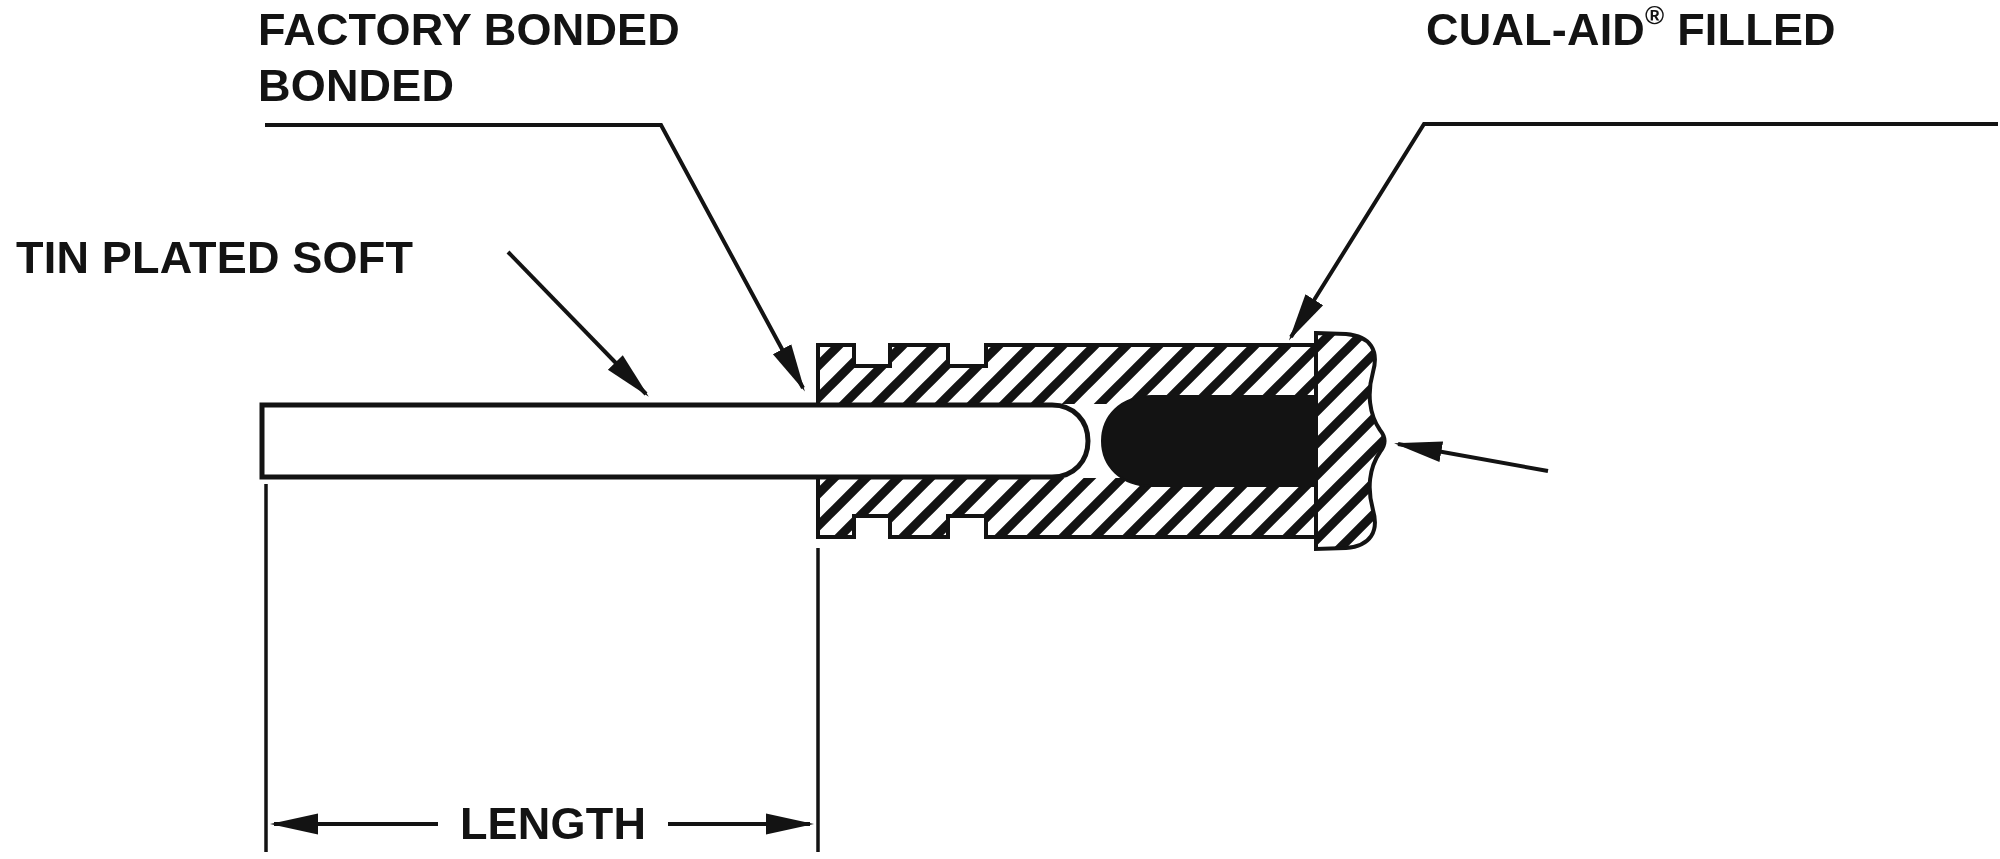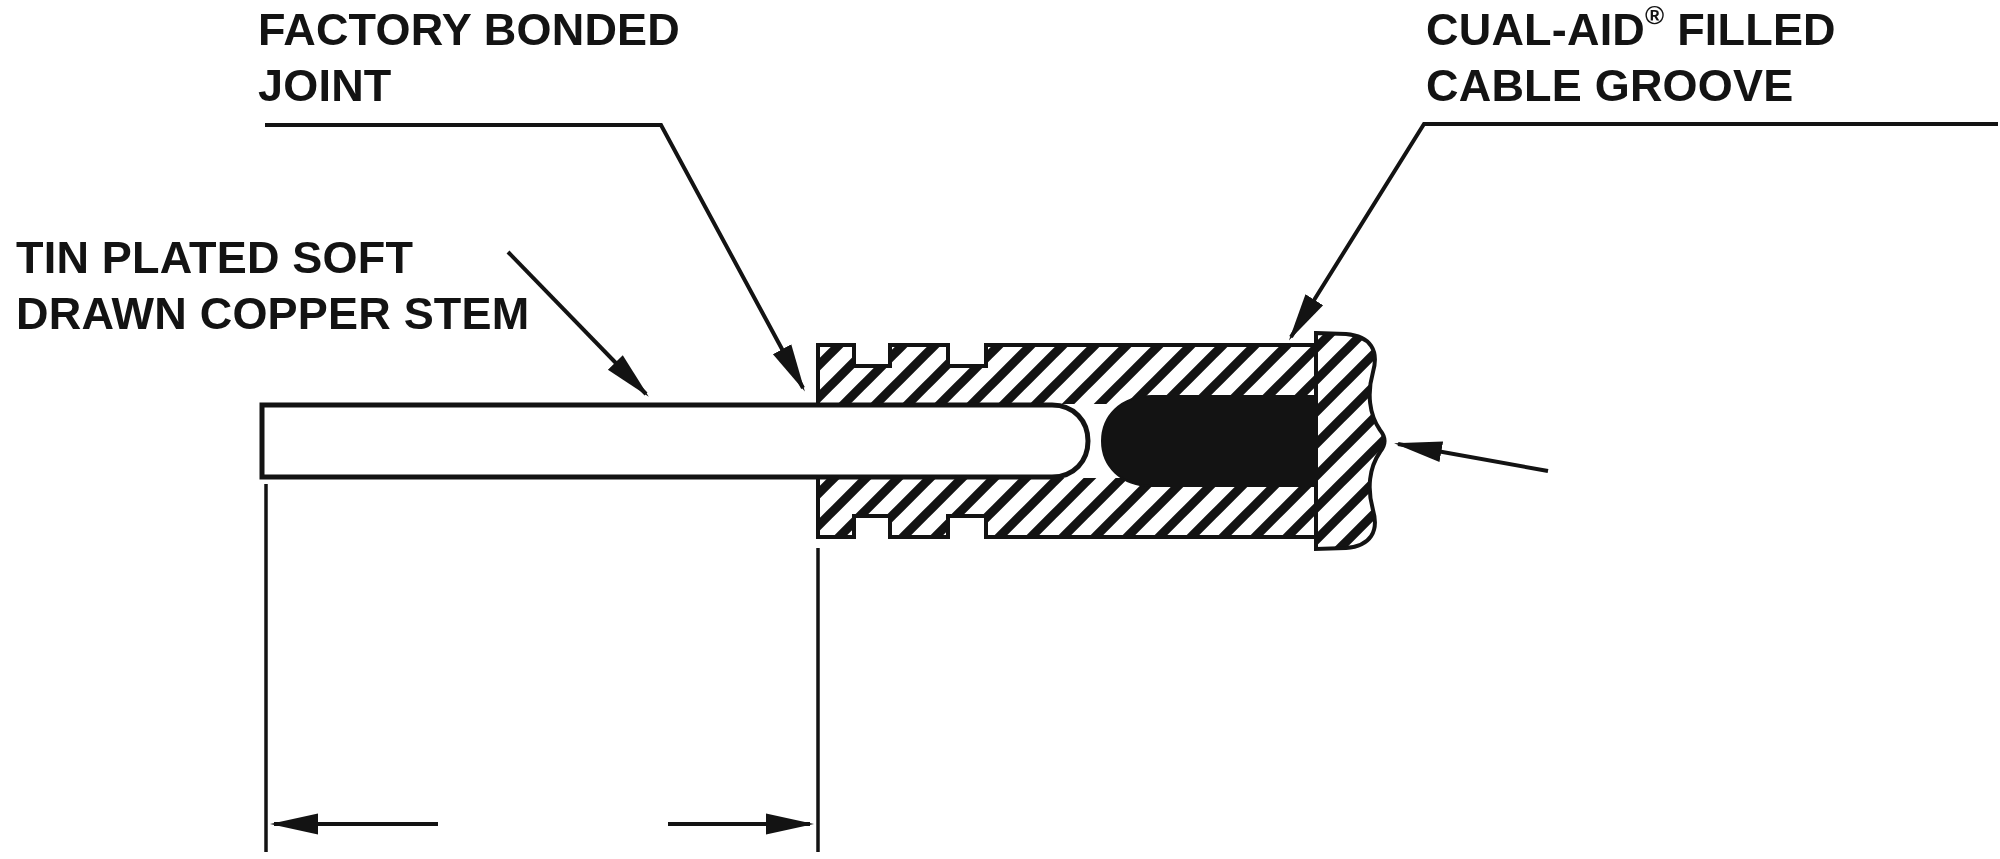--- a/index.html
+++ b/index.html
@@ -87,32 +87,33 @@
 
     <path d="M266,484 L266,852" fill="none" stroke="#131313" stroke-width="3.5"></path>
     <path d="M818,548 L818,852" fill="none" stroke="#131313" stroke-width="3.5"></path>
 
     <path d="M438,824 L274,824" fill="none" stroke="#131313" stroke-width="4" marker-end="url(#arrow)"></path>
     <path d="M668,824 L810,824" fill="none" stroke="#131313" stroke-width="4" marker-end="url(#arrow)"></path>
   </svg>
 
   <div class="label" style="left:258px; top:2px;">
     <span class="line">FACTORY BONDED</span>
-    <span class="line">JOINT</span>
+    <span class="line">BONDED</span>
   </div>
 
   <div class="label" style="left:1426px; top:2px;">
     <span class="line">
       <span class="part">CUAL-AID</span><sup class="reg part">®</sup><span class="part"> FILLED</span>
     </span>
-    <span class="line">CABLE GROOVE</span>
   </div>
 
   <div class="label" style="left:16px; top:230px;">
     <span class="line">TIN PLATED SOFT</span>
-    <span class="line">DRAWN COPPER STEM</span>
   </div>
 
   <div class="label" style="left:1556px; top:440px;">
   </div>
 
+  <div class="label" id="length-label" style="left:443px; top:796px;">
+    <span class="line">LENGTH</span>
+  </div>
 
 </div>
 
 </body></html>

